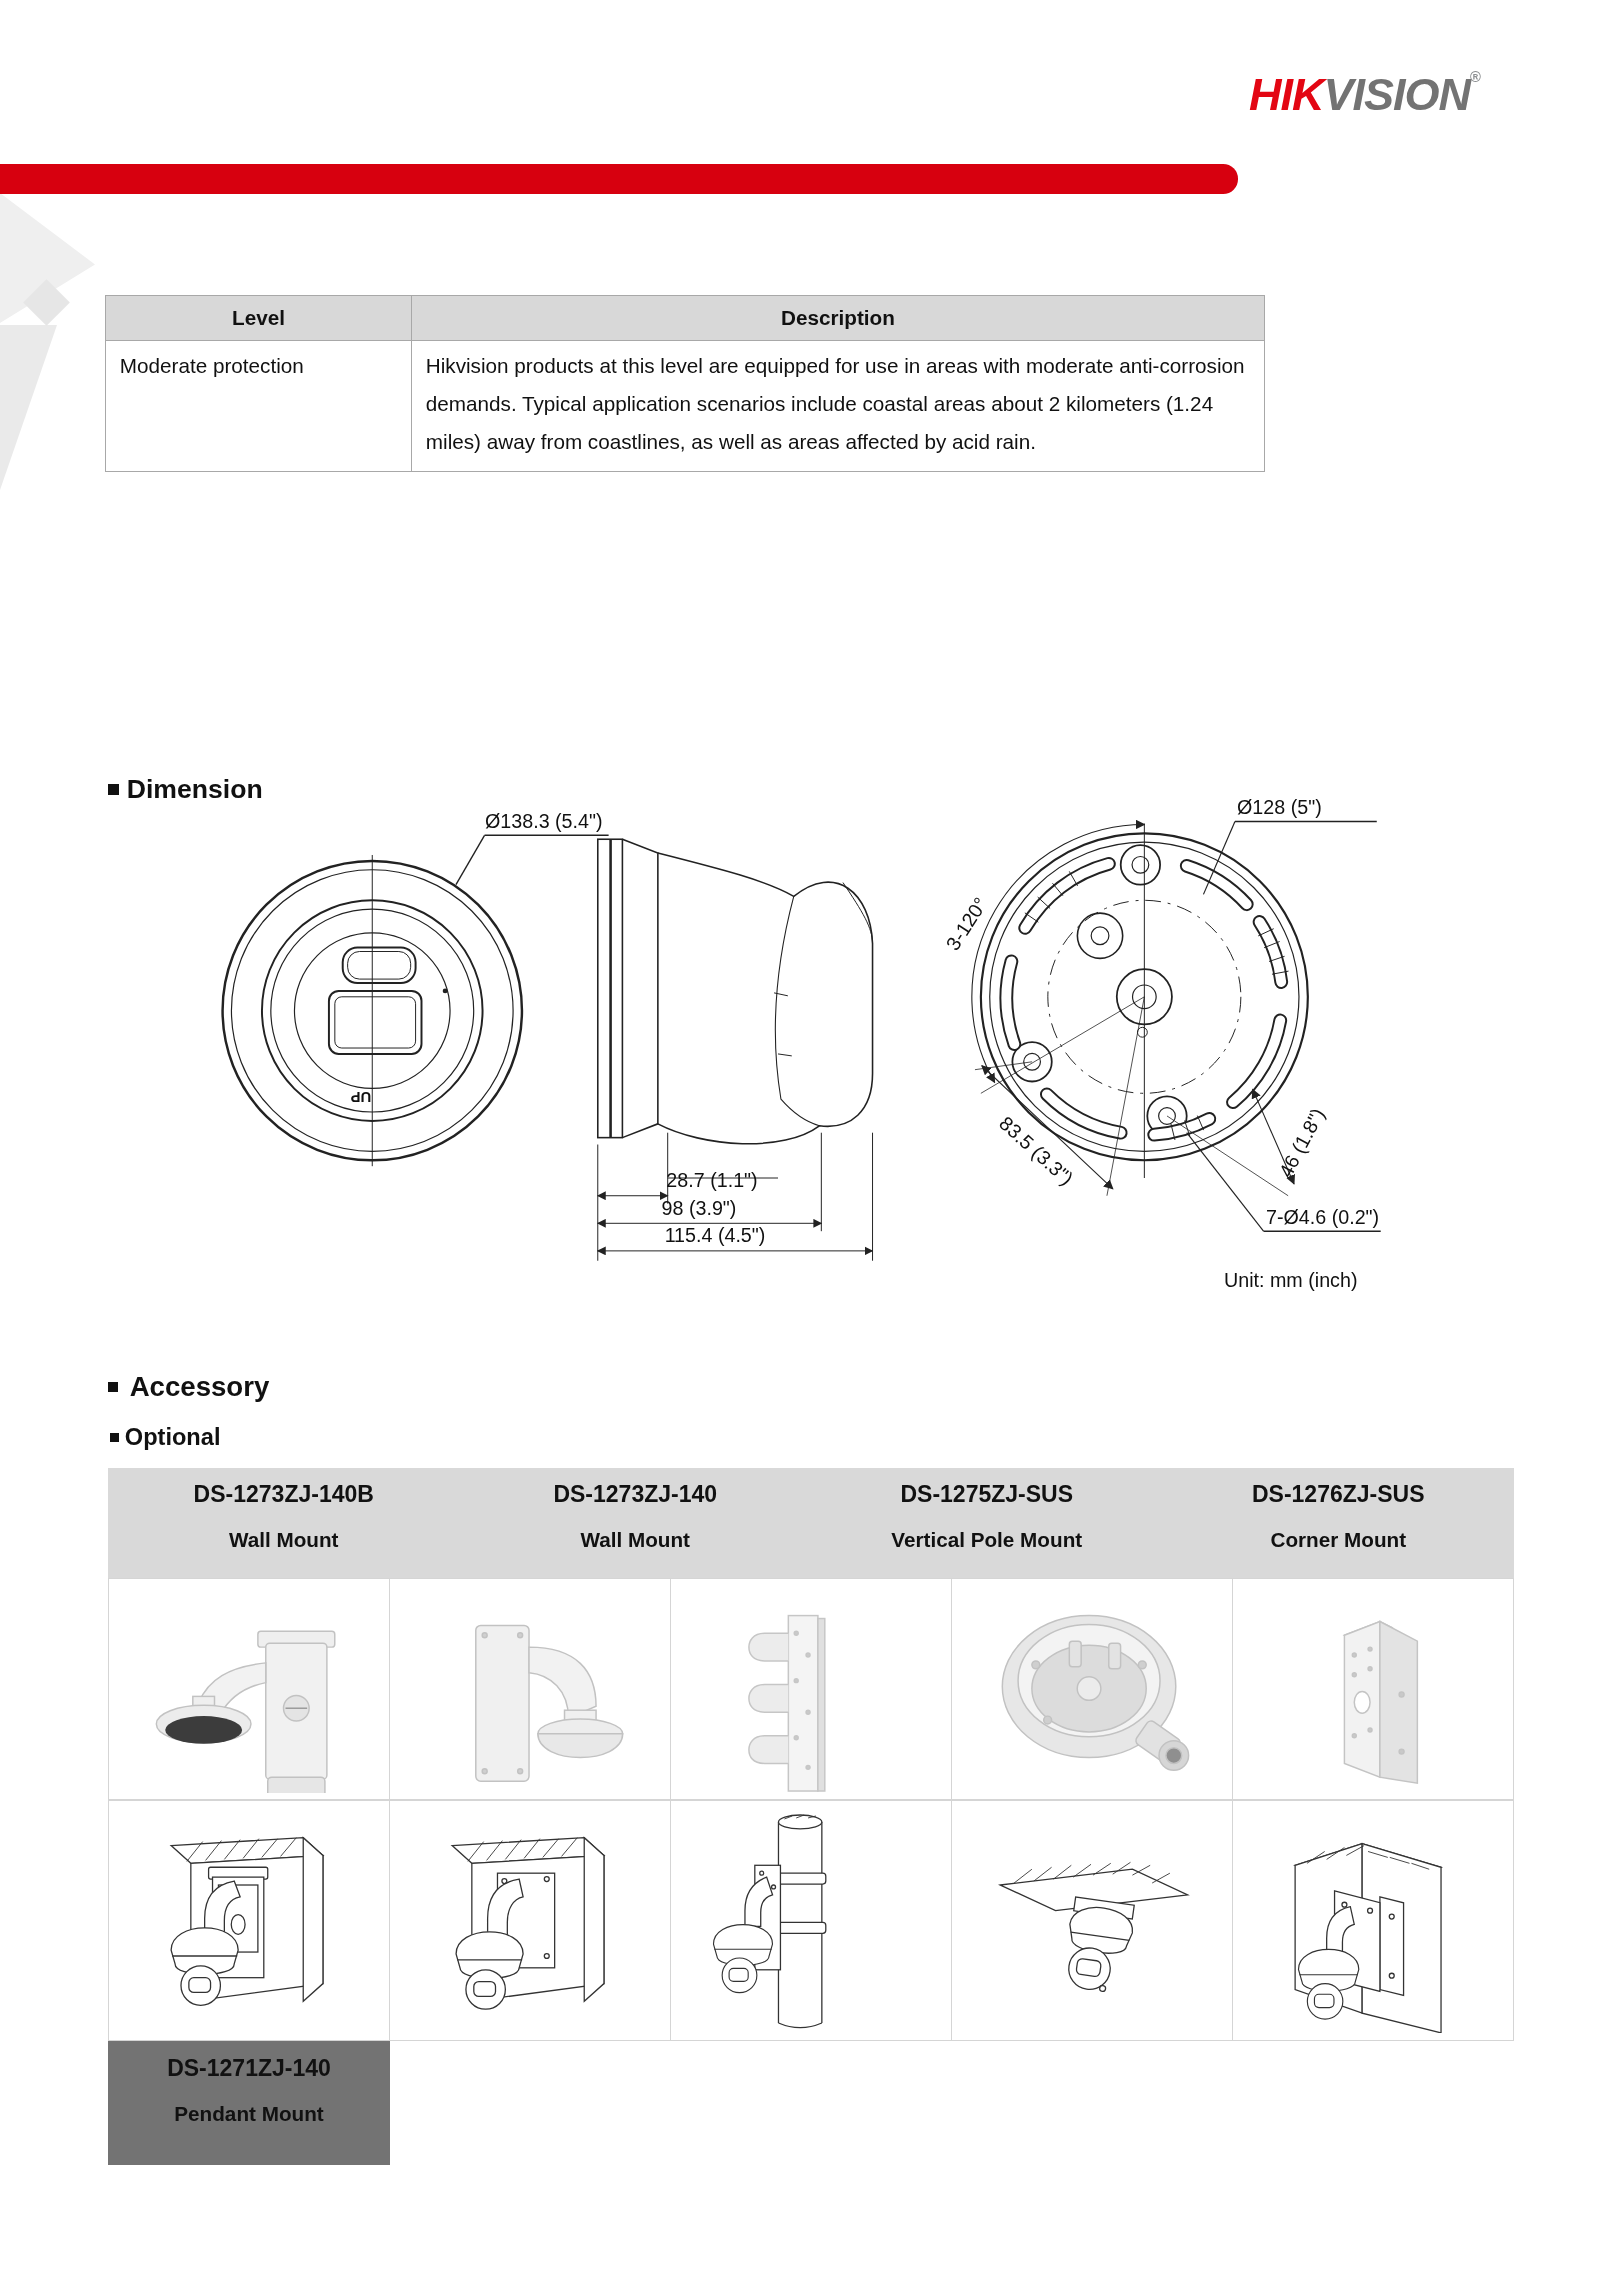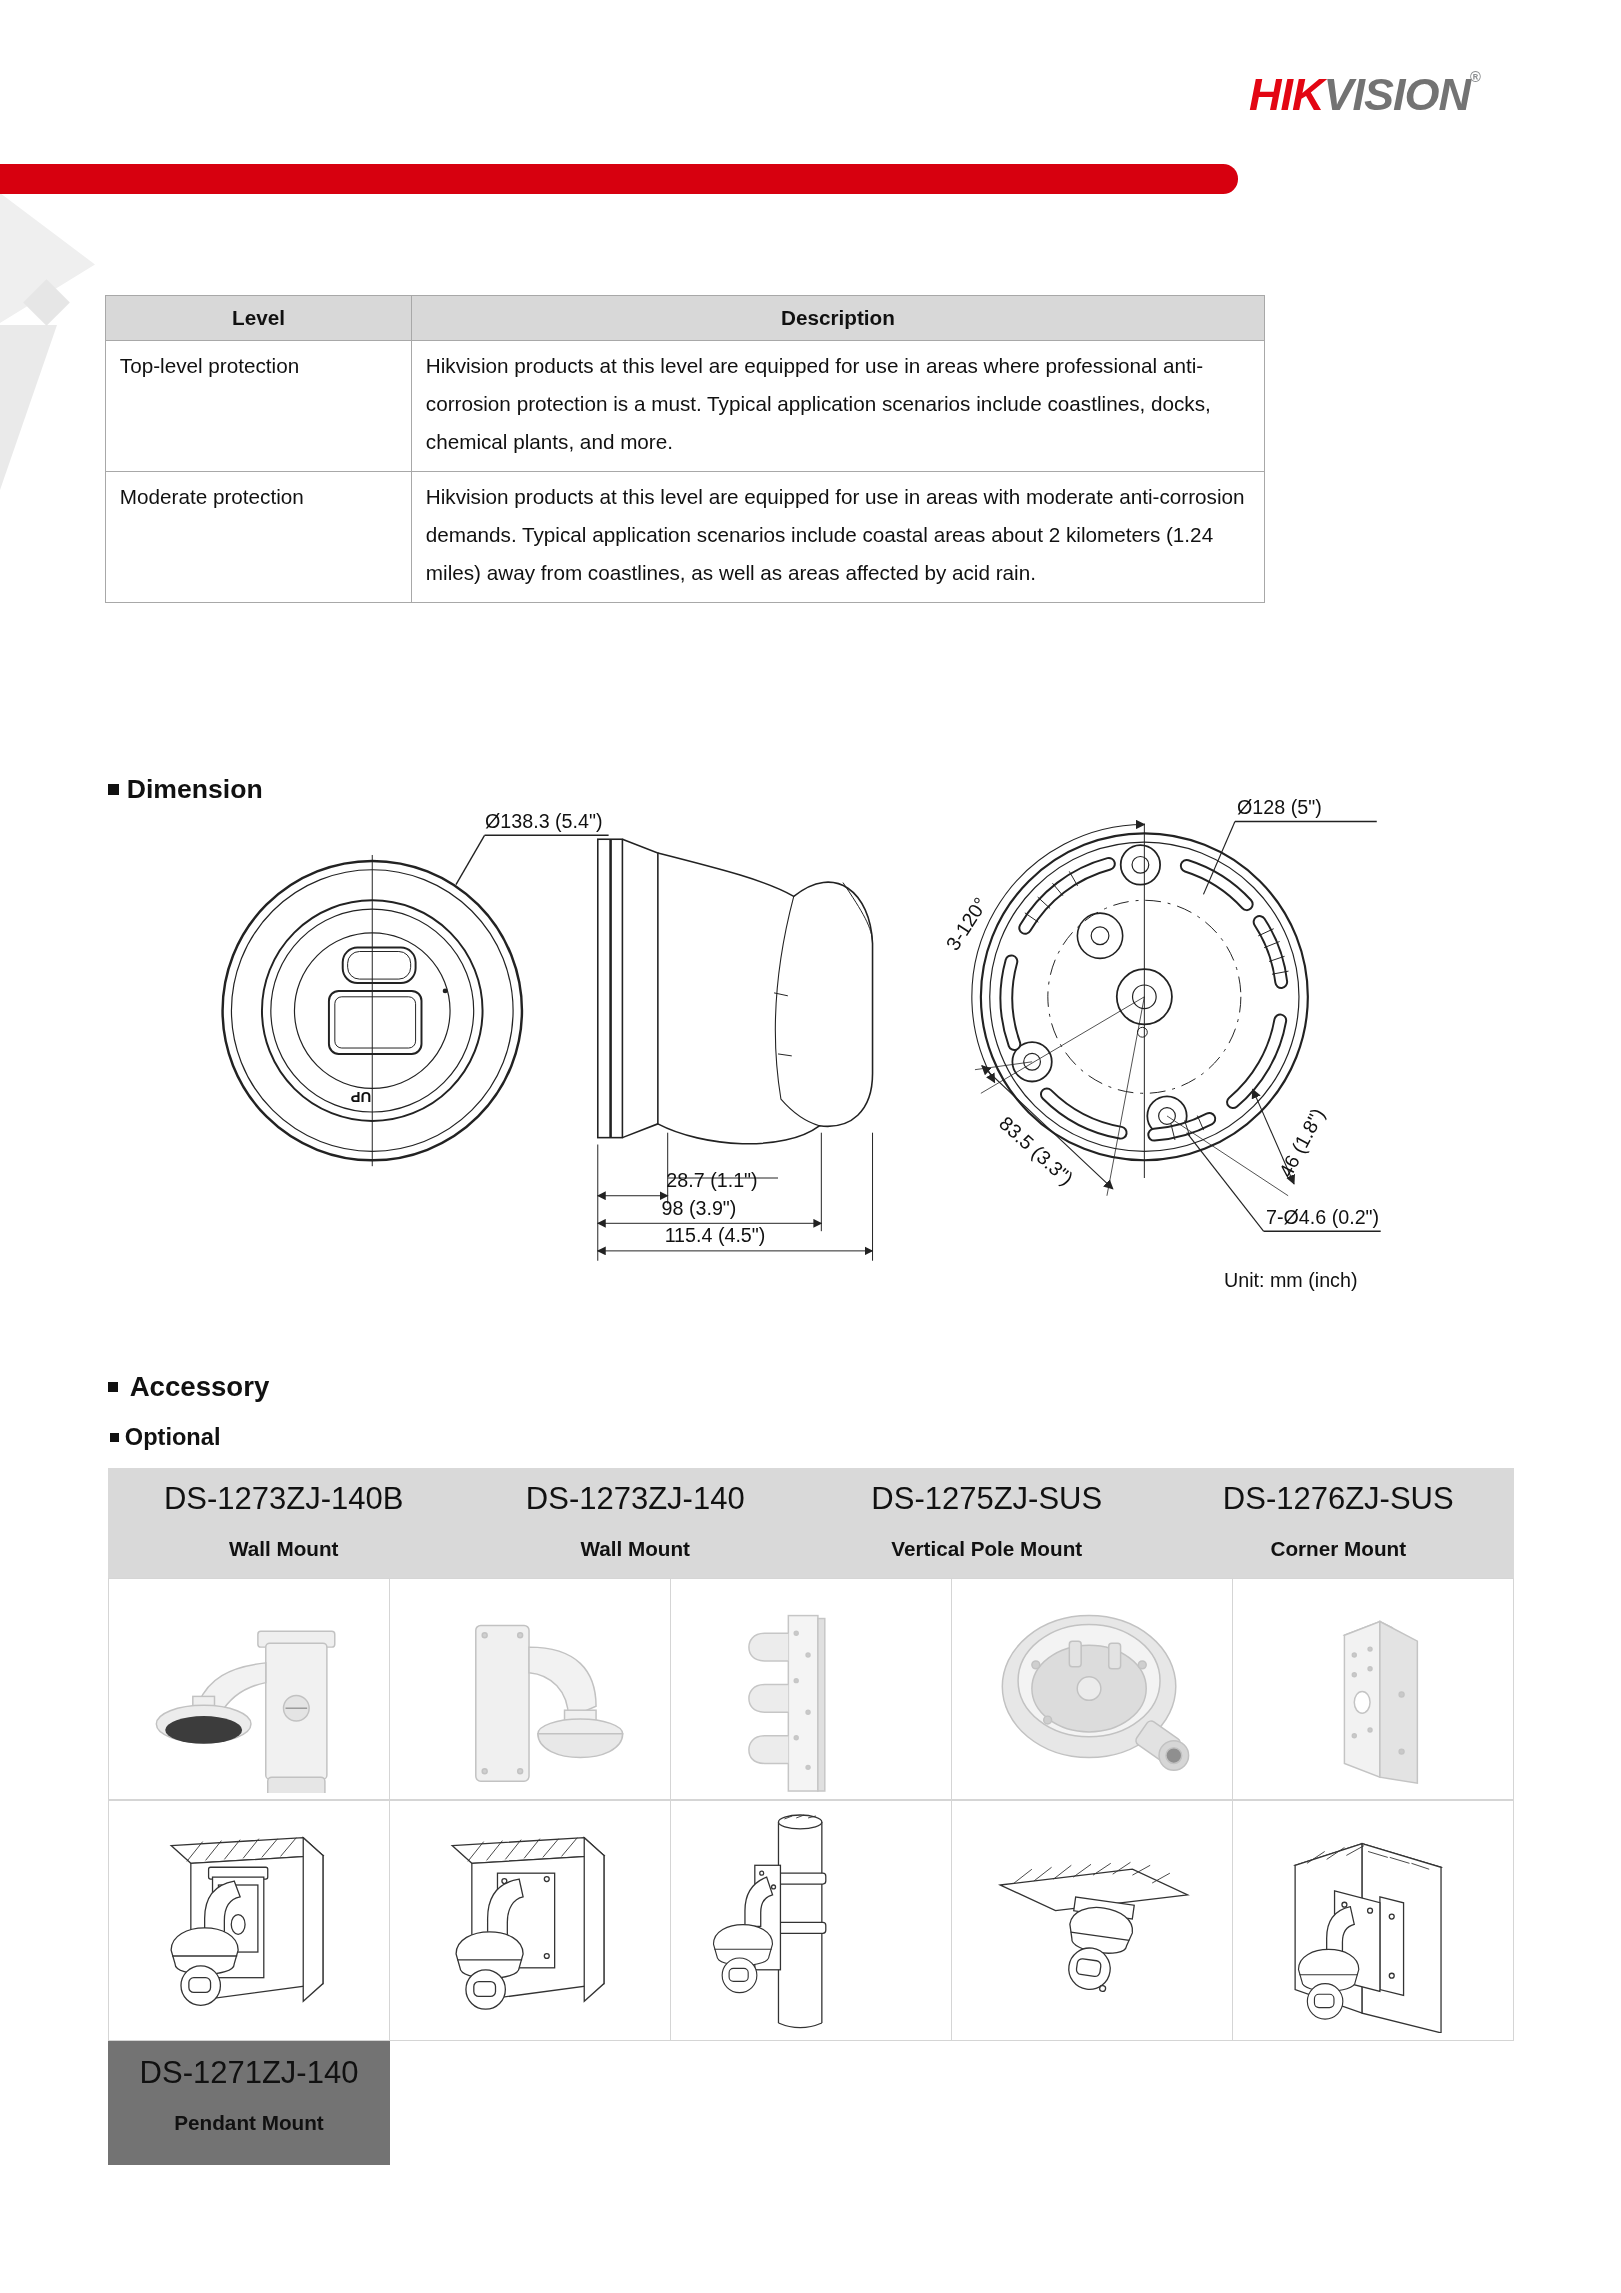--- a/index.html
+++ b/index.html
@@ -38,21 +38,21 @@
   .h-optional .sqb{width:8.9px;height:8.9px;margin-right:5.9px;}
 
   
   .dim-label{position:absolute;font-size:19.7px;white-space:nowrap;color:#111;}
   .dim-label.ctr{transform:translate(-50%,-50%);}
   .rot{transform-origin:center;}
 
   
   .acc-head{left:108px;top:1468px;width:1406px;height:110px;background:#d9d9d9;display:flex;}
   .acc-col{flex:1 1 0;text-align:center;padding-top:12.8px;}
-  .acc-model{font-size:31px;font-weight:400;}
+  .acc-model{font-size:23px;font-weight:700;}
   .acc-type{font-size:20.7px;font-weight:700;margin-top:20.7px;}
   .acc-row{left:108px;width:1406px;display:flex;}
   .acc-row1{top:1578px;height:222px;}
   .acc-row2{top:1800px;height:241px;}
   .acc-cell{flex:1 1 0;border:1px solid #d5d5d5;margin-left:-1px;display:flex;align-items:center;justify-content:center;background:#fff;}
   .acc-cell:first-child{margin-left:0;}
   .acc-pendant{left:108px;top:2041px;width:282px;height:124px;background:#737373;text-align:center;padding-top:13.8px;box-sizing:border-box;}
   svg{display:block;}
 </style>
 </head>
@@ -72,24 +72,20 @@
         <col class="c1">
         <col>
       </colgroup>
     <thead>
       <tr>
         <th>Level</th>
         <th>Description</th>
       </tr>
     </thead>
     <tbody>
-      <tr>
-        <td>Top-level protection</td>
-        <td>Hikvision products at this level are equipped for use in areas where professional anti-corrosion protection is a must. Typical application scenarios include coastlines, docks, chemical plants, and more.</td>
-      </tr>
       <tr>
         <td>Moderate protection</td>
         <td>Hikvision products at this level are equipped for use in areas with moderate anti-corrosion demands. Typical application scenarios include coastal areas about 2 kilometers (1.24 miles) away from coastlines, as well as areas affected by acid rain.</td>
       </tr>
     </tbody>
   </table>
 </div>
 
 <div class="abs sec-head h-dimension">
   <span class="sqb"></span>

